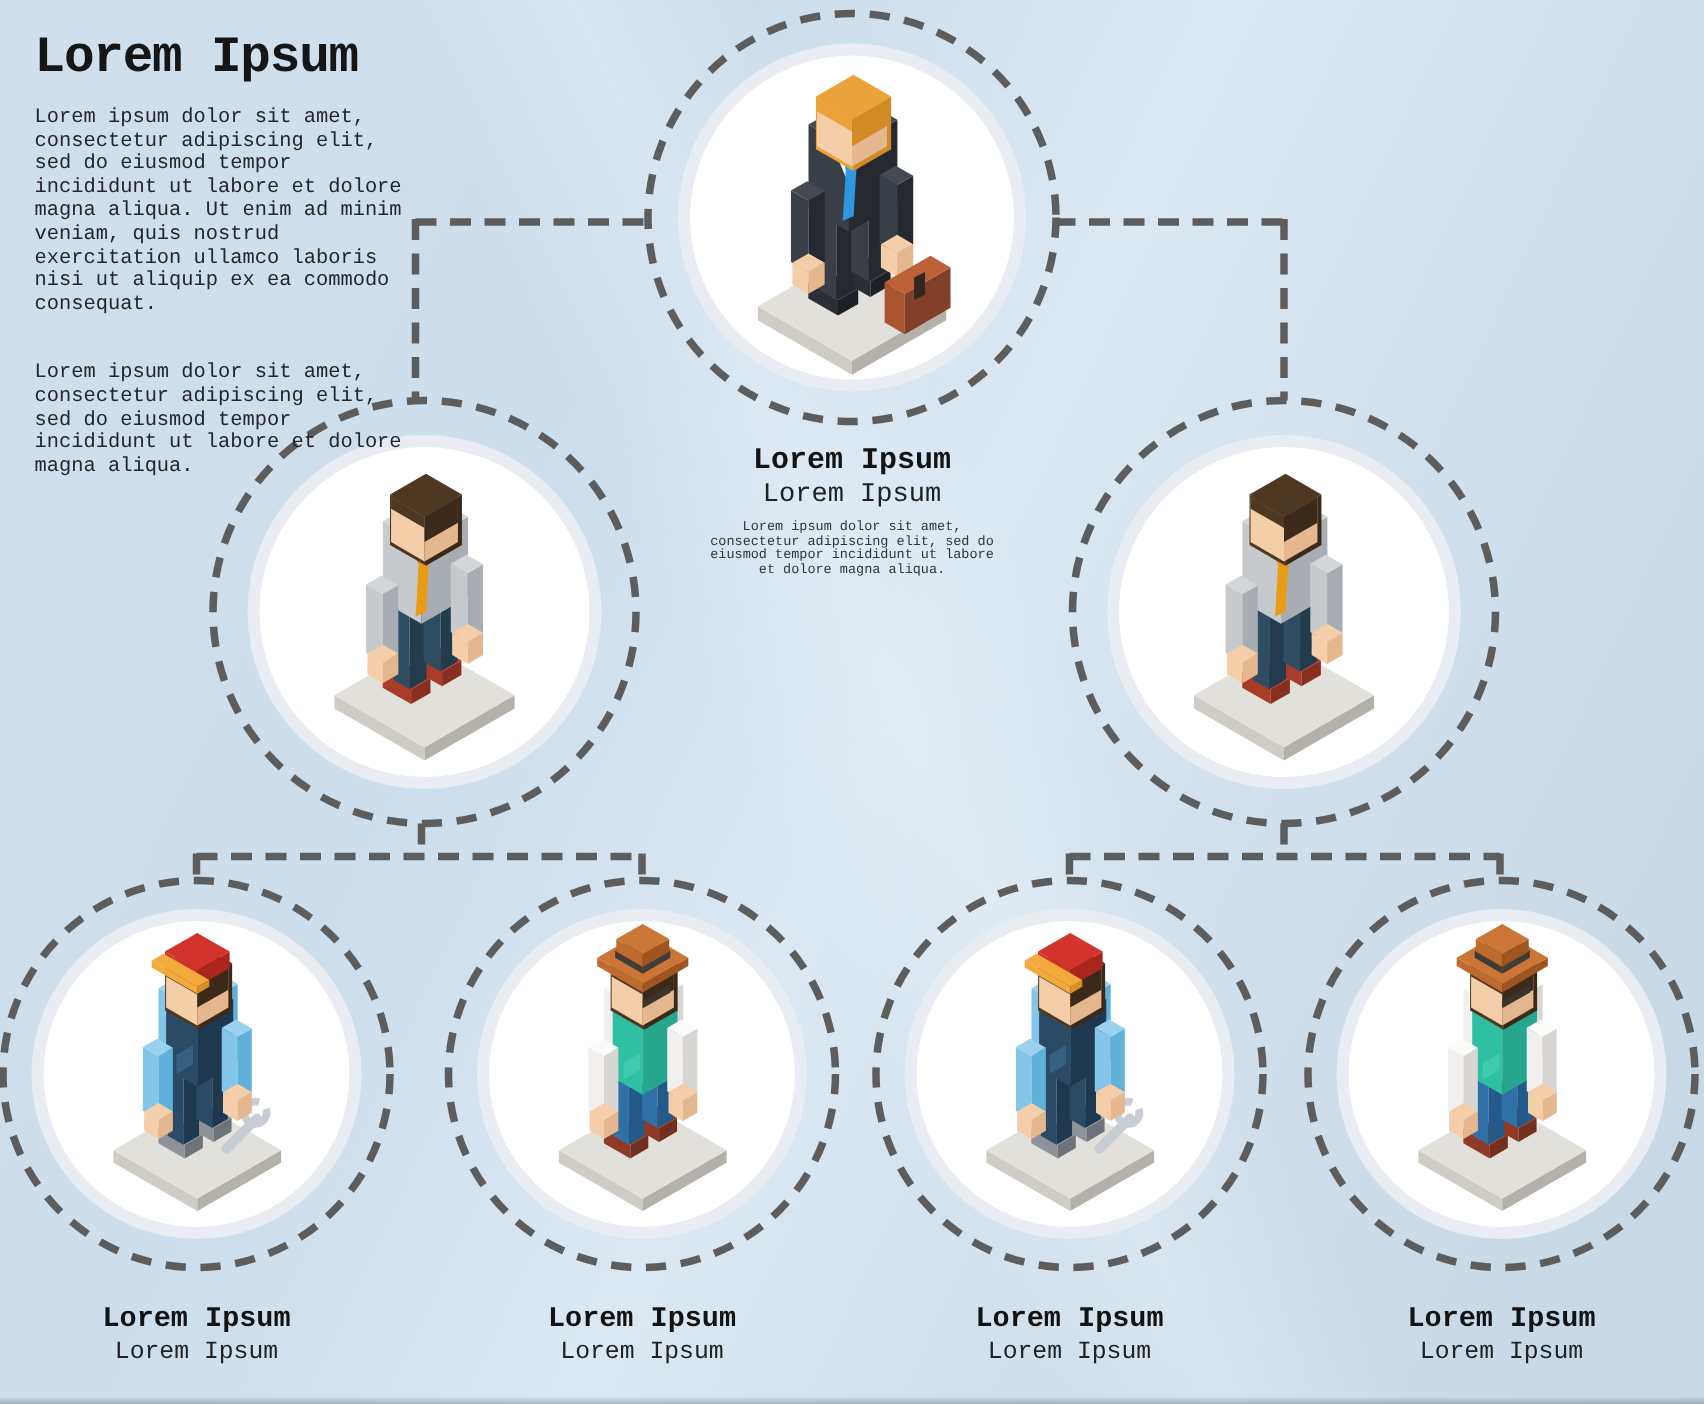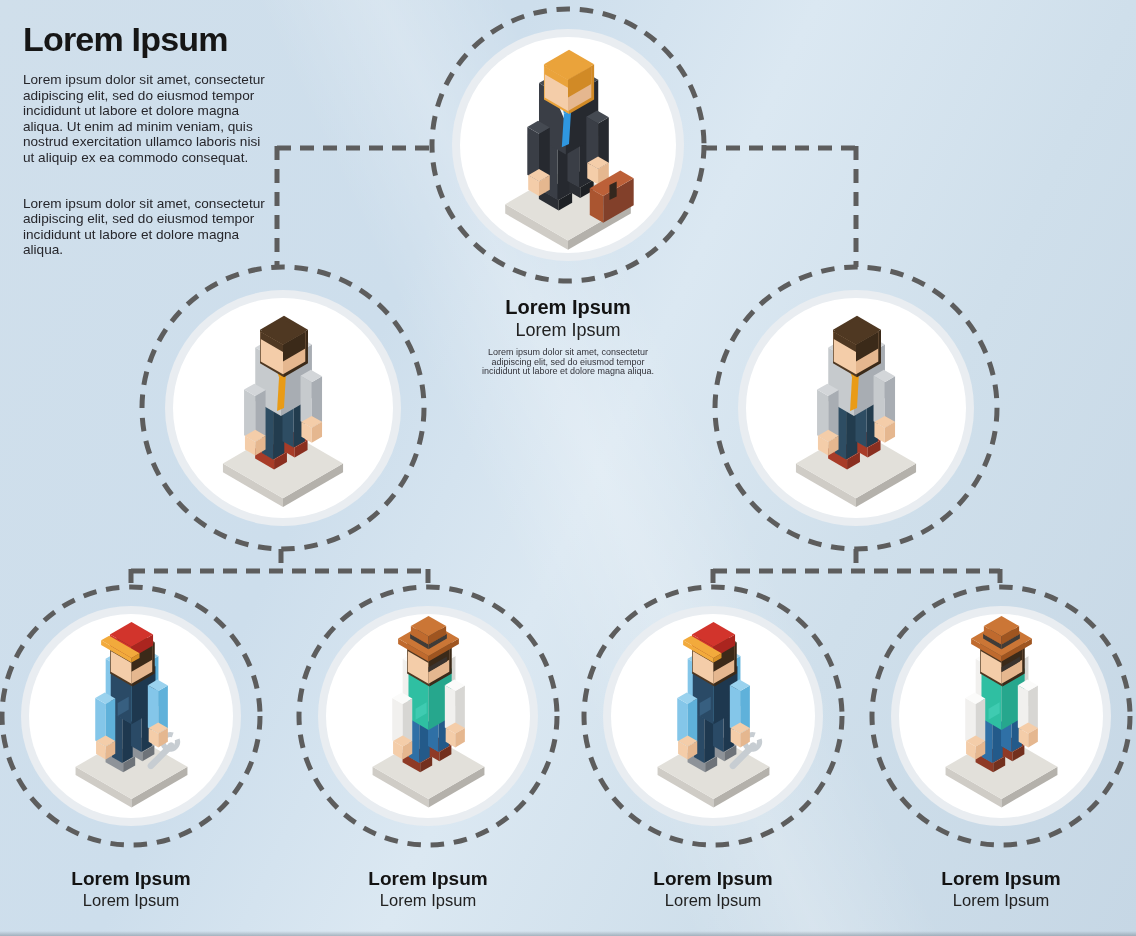--- a/index.html
+++ b/index.html
@@ -1,18 +1,18 @@
 <!DOCTYPE html>
 <html><head>
 <meta charset="utf-8">
 <style>
   html,body{margin:0;padding:0;background:#9aa5af;}
   .page{
     position:relative;width:1136px;height:936px;overflow:hidden;
-    font-family:Liberation Sans, sans-serif;
+    font-family:Liberation Mono, monospace;
     background:linear-gradient(115deg,#d0dfeb 0%,#cddeec 34%,#dbe8f2 52%,#cfdfeb 72%,#c6d7e5 100%);
   }
   .page::before{
     content:"";position:absolute;inset:0;pointer-events:none;
     background:linear-gradient(65deg,rgba(255,255,255,0) 44%,rgba(255,255,255,0.22) 52%,rgba(255,255,255,0) 60%);
   }
   .header{position:absolute;left:23px;top:20px;width:252px;z-index:5;}
   .header-title{font-size:34px;font-weight:bold;color:#161616;letter-spacing:-0.8px;margin:0 0 13px 0;}
   .header-para{font-size:13.6px;line-height:15.6px;color:#26262b;margin:0;}
   .header-para.second{margin-top:30px;}

